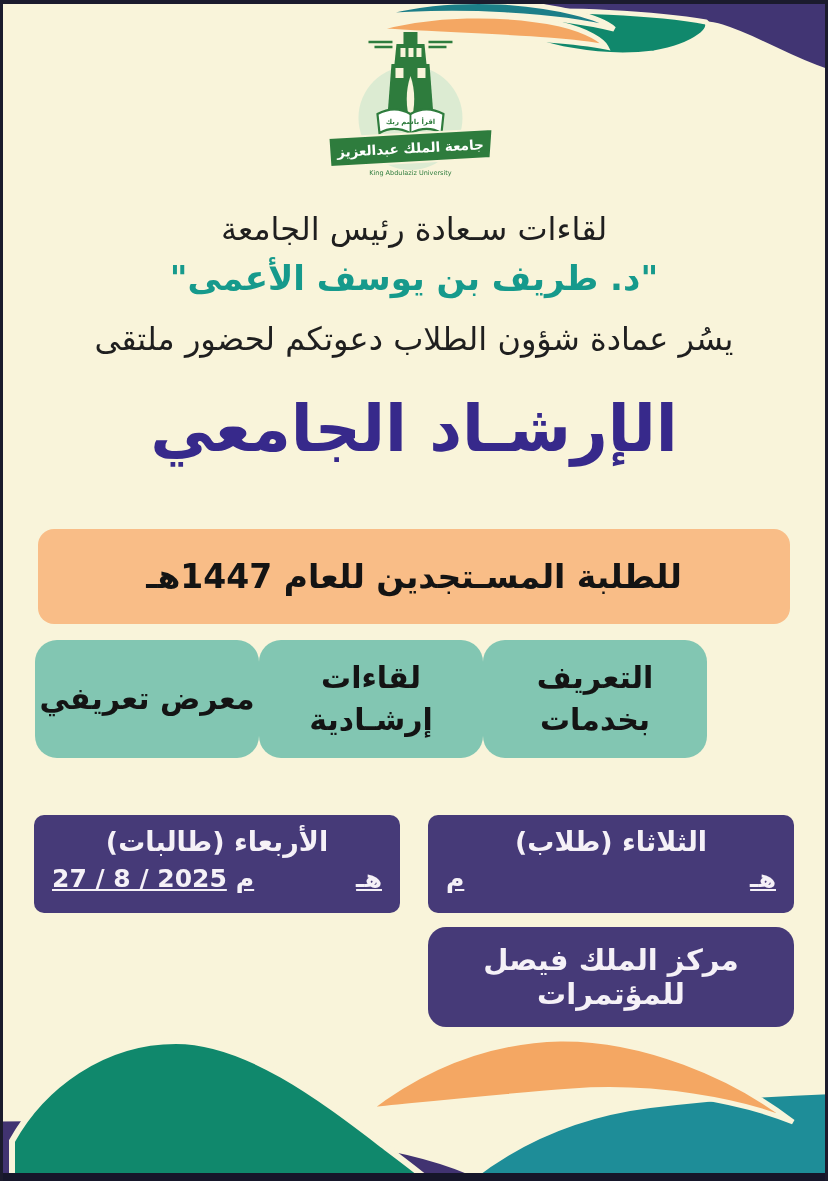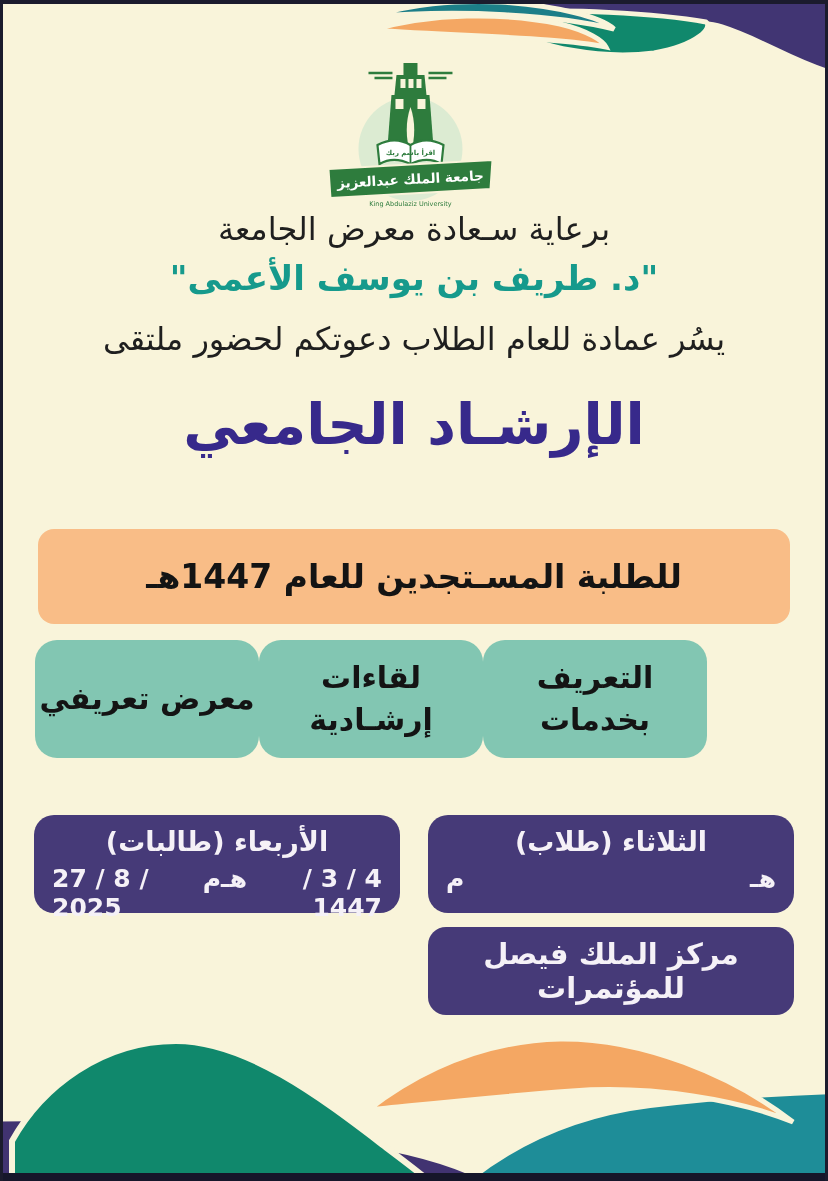--- a/index.html
+++ b/index.html
@@ -13,27 +13,27 @@
   .edge { position:absolute; background:#1b1b2d; z-index:60; }
   .edge-top { top:0; left:0; right:0; height:4px; }
   .edge-bottom { bottom:0; left:0; right:0; height:8px; background:#16162a; }
   .edge-left { top:0; bottom:0; left:0; width:3px; }
   .edge-right { top:0; bottom:0; right:0; width:3px; }
 
   .wave-svg { position:absolute; left:0; width:828px; display:block; }
   .wave-top { top:0; height:210px; }
   .wave-bottom { bottom:0; height:152px; }
 
-  .logo-wrap { position:absolute; top:63px; left:50%; transform:translateX(-52%); width:176px; height:148px; }
+  .logo-wrap { position:absolute; top:32px; left:50%; transform:translateX(-52%); width:176px; height:148px; }
 
   .txt { position:absolute; left:0; right:0; text-align:center; color:#1f1f1f; }
   .patronage { top:210px; font-size:32px; font-weight:500; }
   .president { top:258px; font-size:34px; font-weight:bold; color:#169a8c; }
   .invitation { top:320px; font-size:32px; font-weight:500; }
-  .main-title { top:392px; font-size:56px; font-weight:bold; color:#37298b; letter-spacing:-1px; }
+  .main-title { top:392px; font-size:64px; font-weight:bold; color:#37298b; letter-spacing:-1px; }
 
   .banner {
     position:absolute; top:529px; left:38px; right:38px; height:95px;
     background:#f9bd87; border-radius:16px;
     display:flex; align-items:center; justify-content:center;
     font-size:33px; font-weight:bold; color:#141414;
   }
 
   .features {
     position:absolute; top:640px; left:0; right:0; padding:0 35px;
@@ -43,38 +43,38 @@
     width:224px; height:118px; background:#82c6b2; border-radius:22px;
     display:flex; flex-direction:column; align-items:center; justify-content:center;
     font-size:30px; font-weight:bold; color:#141414; line-height:42px; text-align:center;
   }
 
   .sessions {
     position:absolute; top:815px; left:0; right:0; padding:0 34px;
     display:flex; justify-content:space-between;
   }
   .session {
-    width:366px; height:98px; background:#463a78; border-radius:20px;
+    width:366px; height:98px; background:#463a78; border-radius:10px;
     color:#f5f1f7; padding-top:11px;
   }
   .session-day { text-align:center; font-size:27px; font-weight:bold; }
   .session-dates {
     direction:ltr; display:flex; justify-content:space-between; align-items:center;
     padding:0 18px; margin-top:7px; font-size:25px; font-weight:bold;
   }
-  .date-group { display:inline-flex; direction:ltr; gap:9px; }
+  .date-group { display:inline-flex; direction:ltr; gap:9px;text-decoration:underline; }
   .num-rtl { direction:rtl; unicode-bidi:isolate; }
   .num-ltr { direction:ltr; unicode-bidi:isolate; }
 
   .details {
     position:absolute; top:927px; left:0; right:0; padding:0 34px;
     display:flex; justify-content:space-between;
   }
   .detail-box {
-    width:366px; height:88px; background:#463a78; border-radius:18px;
+    width:366px; height:100px; background:#463a78; border-radius:18px;
     display:flex; align-items:center; justify-content:flex-start;
     color:#f5f1f7; font-size:29px; font-weight:bold; text-align:center;
   }
 </style>
 </head>
 <body>
 
 <div class="poster">
 
   <svg class="wave-svg wave-top" viewBox="0 0 828 210" aria-hidden="true">
@@ -111,23 +111,23 @@
       <path d="M 55 82 C 66 76 78 76 88 82 C 98 76 110 76 121 82 L 119 101 C 109 95 98 96 88 101 C 78 96 67 95 57 101 Z" fill="#ffffff" stroke="#2e7c3d" stroke-width="2.2"></path>
       <path d="M 88 82 L 88 101" stroke="#2e7c3d" stroke-width="1.8"></path>
       <text x="88" y="92" text-anchor="middle" font-size="7" font-weight="bold" fill="#2e7c3d">اقرأ باسم ربك</text>
 
       <path d="M 6 106 L 170 97 L 168 126 L 8 135 Z" fill="#2e7c3d" stroke="#f9f4da" stroke-width="2"></path>
       <text x="88" y="121" text-anchor="middle" font-size="13.5" font-weight="bold" fill="#ffffff" transform="rotate(-3 88 118)">جامعة الملك عبدالعزيز</text>
       <text x="88" y="143" text-anchor="middle" font-size="6.5" fill="#2e7c3d">King Abdulaziz University</text>
     </svg>
   </div>
 
-  <div class="txt patronage">برعاية سـعادة معرض الجامعة</div>
+  <div class="txt patronage">لقاءات سـعادة رئيس الجامعة</div>
   <div class="txt president">"د. طريف بن يوسف الأعمى"</div>
-  <div class="txt invitation">يسُر عمادة للعام الطلاب دعوتكم لحضور ملتقى</div>
+  <div class="txt invitation">يسُر عمادة شؤون الطلاب دعوتكم لحضور ملتقى</div>
 
   <div class="txt main-title">الإرشـاد الجامعي</div>
 
   <div class="banner">
     <span>للطلبة المسـتجدين للعام 1447هـ</span>
   </div>
 
   <div class="features">
     <div class="feature">
       <span>التعريف بخدمات</span>
@@ -156,21 +156,20 @@
     </div>
     <div class="session">
       <div class="session-day">الأربعاء (طالبات)</div>
       <div class="session-dates">
         <span class="date-group">
           <span class="num-ltr">27 / 8 / 2025</span>
           <span>م</span>
         </span>
         <span class="date-group">
           <span>هـ</span>
-          <span class="num-rtl">4 / 3 / 1447</span>
         </span>
       </div>
     </div>
   </div>
 
   <div class="details">
     <div class="detail-box">
       <span>مركز الملك فيصل للمؤتمرات</span>
     </div>
   </div>

